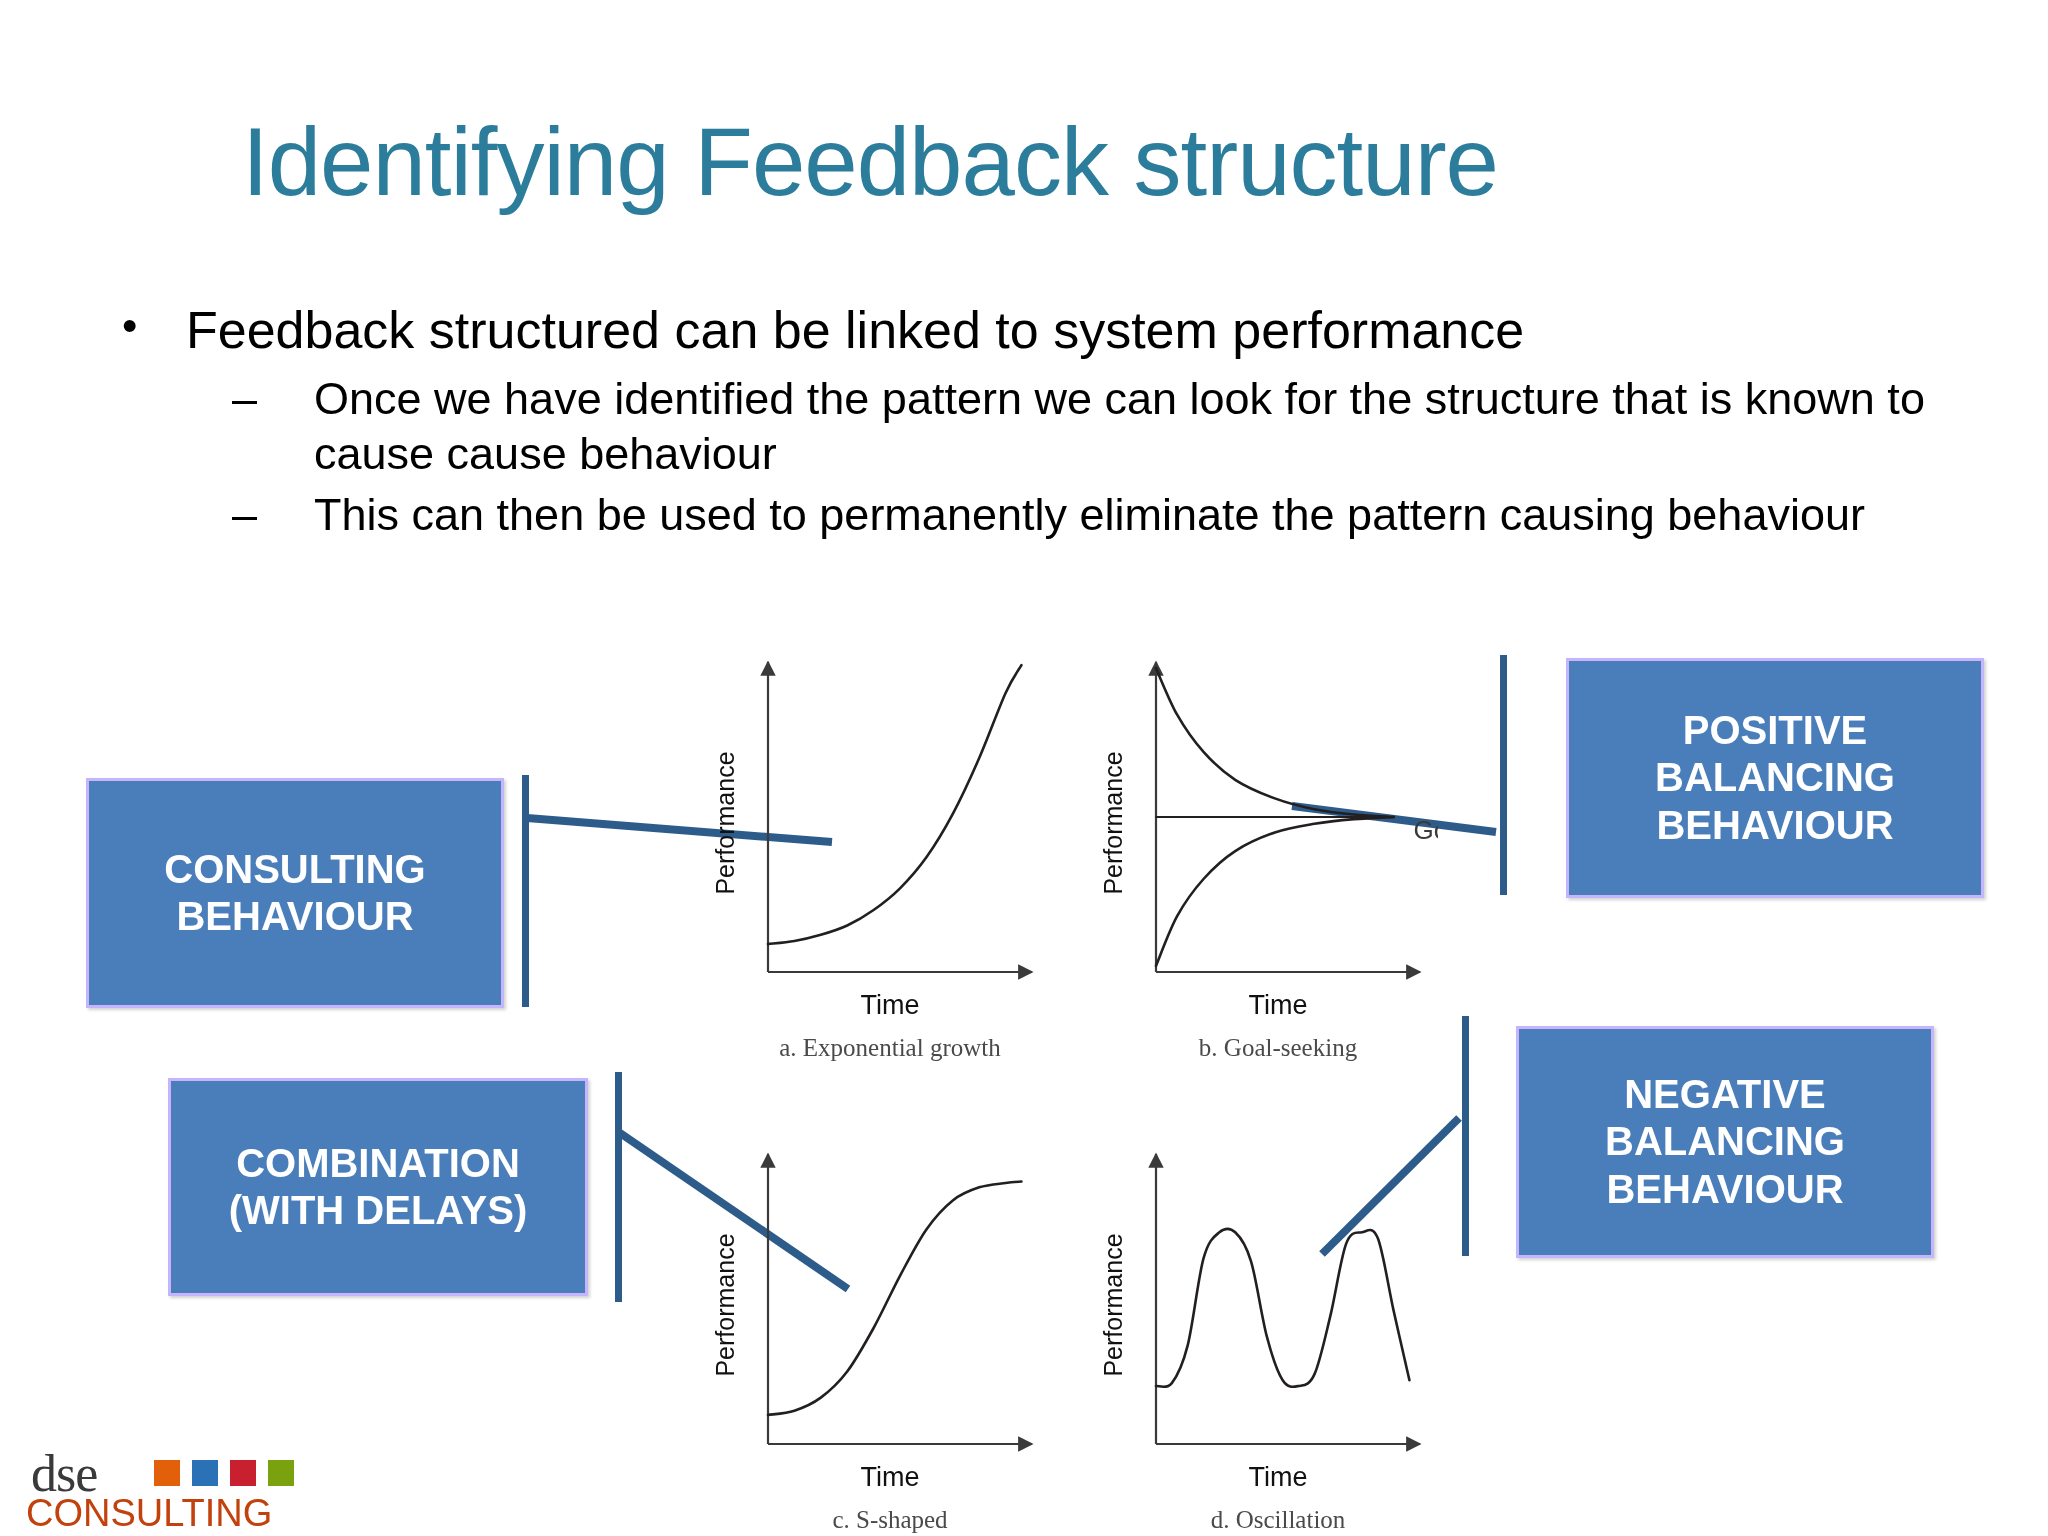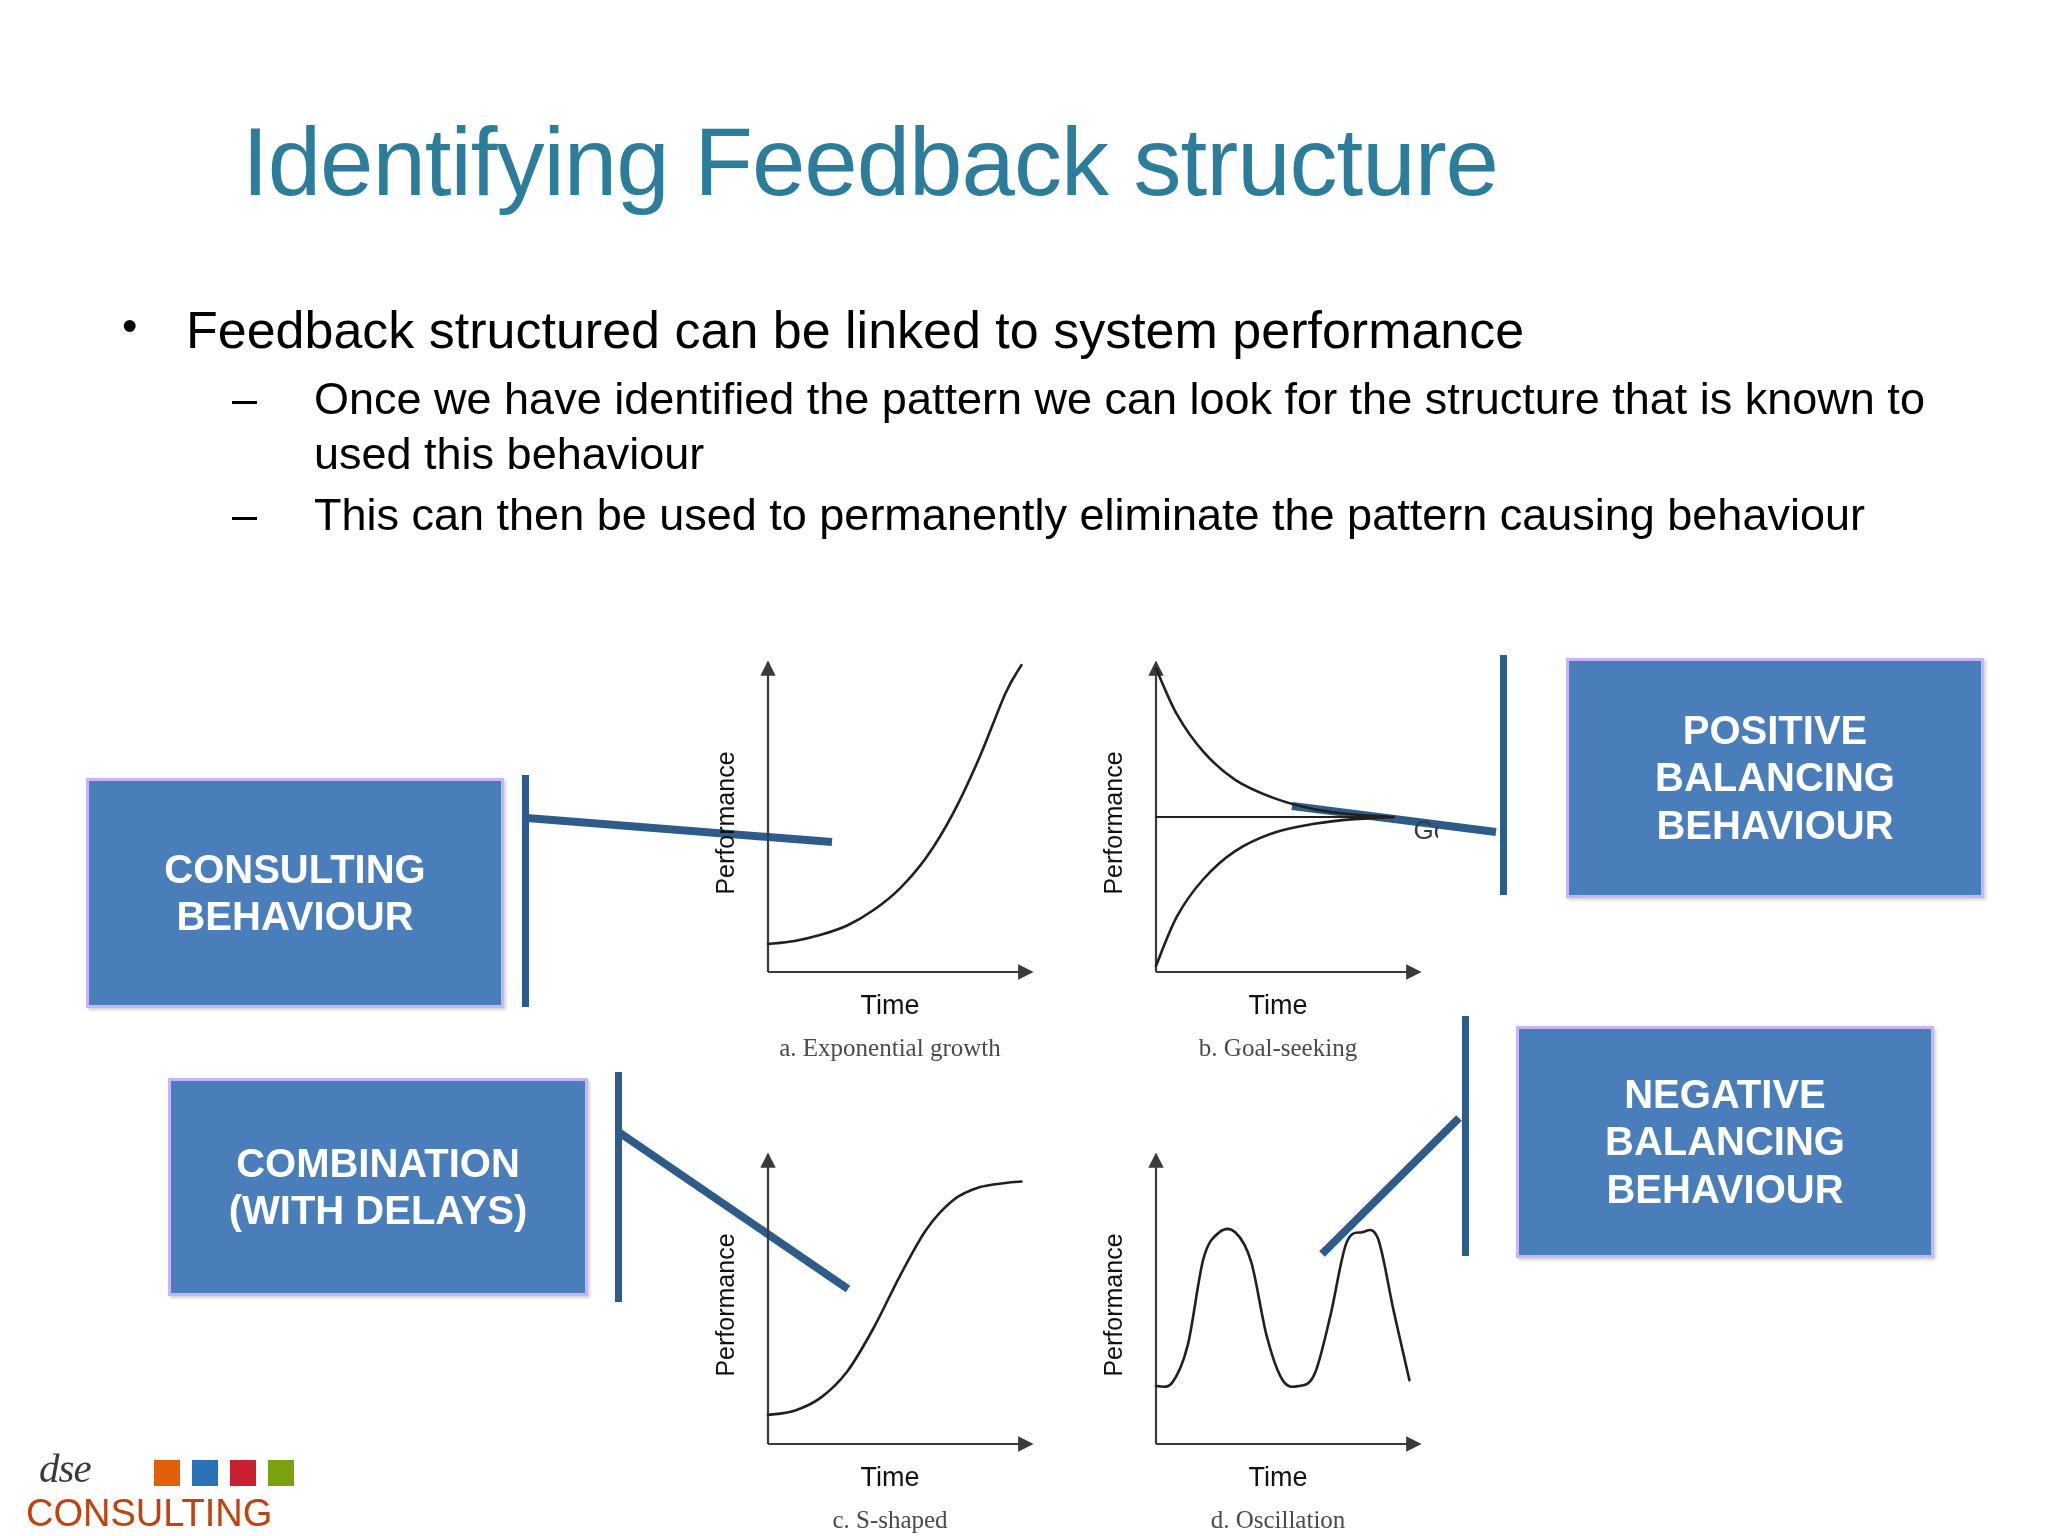--- a/index.html
+++ b/index.html
@@ -118,25 +118,24 @@
   
   #logo {
     position: absolute;
     left: 26px;
     top: 1448px;
     width: 250px;
     height: 82px;
   }
   #logo-dse {
     position: absolute;
-    left: 13px;
+    left: 5px;
     top: -4px;
     font-family: "Liberation Serif", serif;
-    font-style: italic;
-    font-size: 41px;
+    font-size: 52px;
     color: #3a3a3a;
     letter-spacing: -1px;
   }
   #logo-consulting {
     position: absolute;
     left: 0;
     top: 44px;
     font-family: "Liberation Sans", sans-serif;
     font-size: 38px;
     color: #c2410c;
@@ -162,21 +161,21 @@
 
   <div id="body-text">
 
     <div class="bullet-l1">
       <span class="marker">•</span>
       <span>Feedback structured can be linked to system performance</span>
     </div>
 
     <div class="bullet-l2">
       <span class="marker">–</span>
-      <span>Once we have identified the pattern we can look for the structure that is known to used this behaviour</span>
+      <span>Once we have identified the pattern we can look for the structure that is known to cause cause behaviour</span>
     </div>
 
     <div class="bullet-l2">
       <span class="marker">–</span>
       <span>This can then be used to permanently eliminate the pattern causing behaviour</span>
     </div>
 
   </div>
 
   <div class="bracket" id="bracket-reinforcing"></div>

